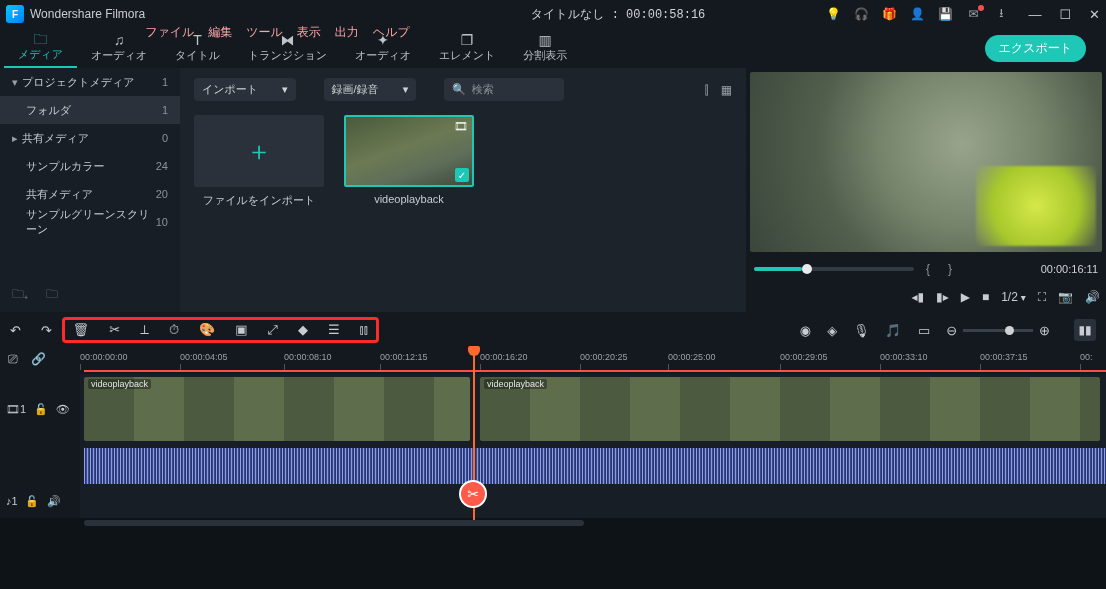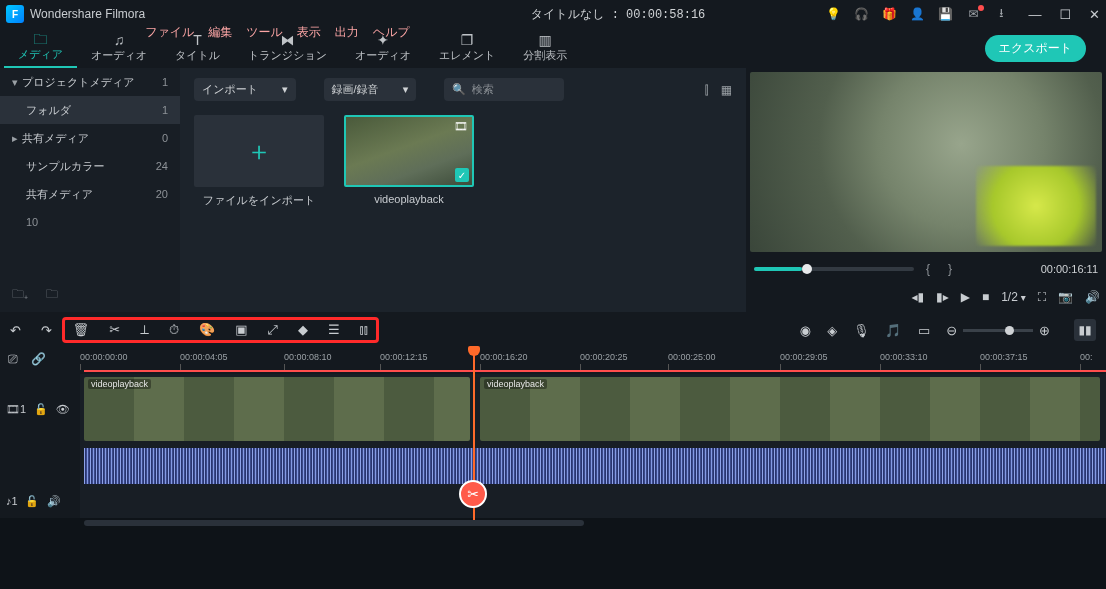--- a/index.html
+++ b/index.html
@@ -189,20 +189,21 @@
       </div>
     <div class="side-row side-indent">
         <span class="lbl">サンプルカラー</span>
         <span class="cnt">24</span>
       </div>
     <div class="side-row side-indent">
         <span class="lbl">共有メディア</span>
         <span class="cnt">20</span>
       </div>
     <div class="side-row side-indent">
+        <span class="lbl">サンプルグリーンスクリーン</span>
         <span class="cnt">10</span>
       </div>
     <div class="side-bottom">
       <span>🗀₊</span>
       <span>🗀</span>
     </div>
   </div>
 
   <div class="browser">
     <div class="browser-controls">

